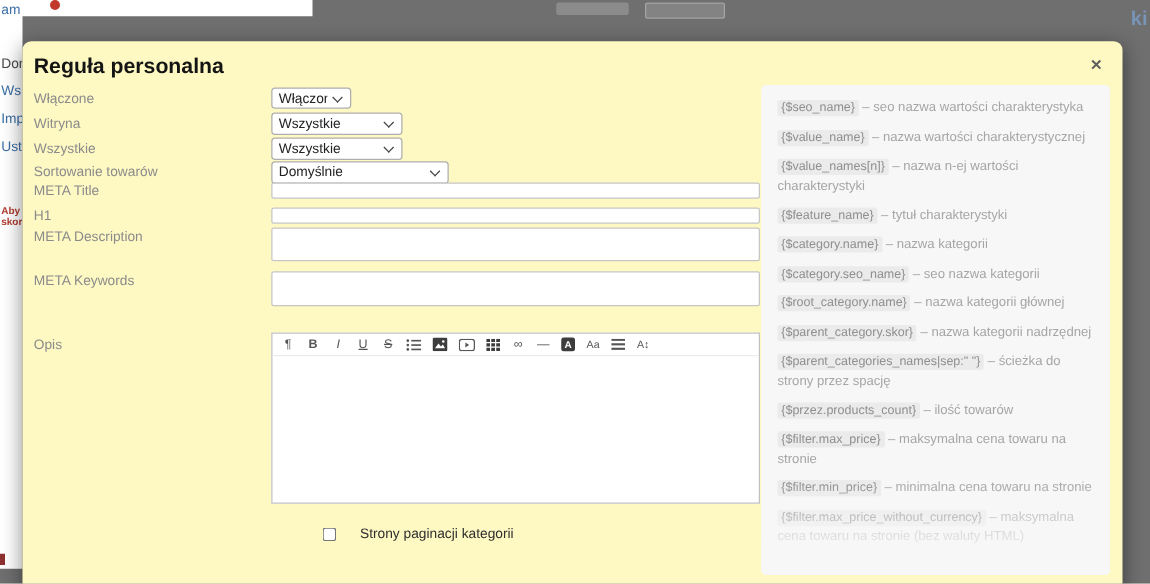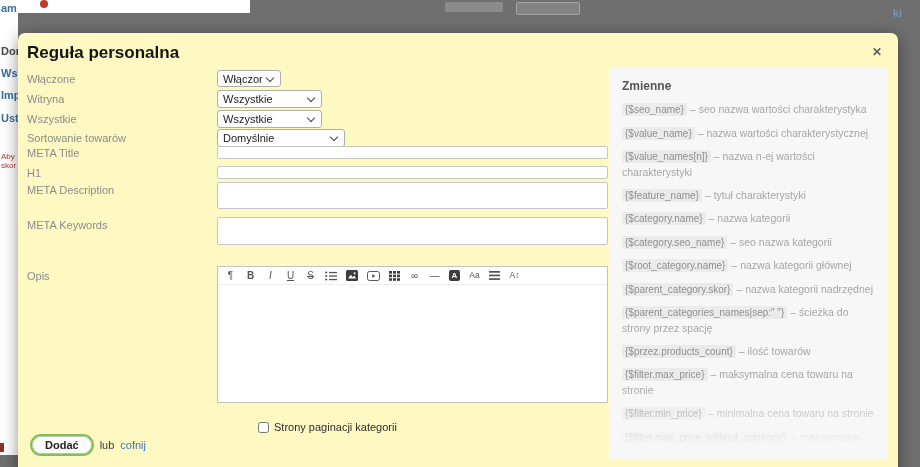--- a/index.html
+++ b/index.html
@@ -2,29 +2,29 @@
 <html><head>
 <meta charset="utf-8">
 <style>
   html,body{margin:0;padding:0;}
   body{font-family:"Liberation Sans",sans-serif;}
   .stage{position:relative;width:920px;height:467px;background:#6f6f6f;overflow:hidden;}
 
   
   .bg-topwhite{position:absolute;left:0;top:0;width:250px;height:13px;background:#ffffff;}
   .bg-left{position:absolute;left:0;top:0;width:18px;height:455px;background:#ffffff;overflow:hidden;}
-  .bg-link{position:absolute;left:1px;font-size:11px;font-weight:bold;color:#3a6ea5;white-space:nowrap;}
+  .bg-link{position:absolute;left:1px;font-size:11px;font-weight:normal;color:#3a6ea5;white-space:nowrap;}
   .bg-link.dark{color:#4a4a4a;}
-  .bg-red{position:absolute;left:1px;font-size:8px;font-weight:normal;color:#b03a2e;white-space:nowrap;}
+  .bg-red{position:absolute;left:1px;font-size:8px;font-weight:bold;color:#b03a2e;white-space:nowrap;margin-top:12px;}
   .bg-redsq{position:absolute;left:0;top:443px;width:4px;height:9px;background:#8e3030;}
   .badge{position:absolute;left:40px;top:0;width:8px;height:8px;border-radius:50%;background:#c0392b;}
   .ghost-box{position:absolute;top:2px;height:10px;border-radius:2px;background:rgba(255,255,255,0.20);}
   .g1{left:445px;width:58px;}
   .g2{left:516px;width:62px;height:11px;background:rgba(255,255,255,0.14);border:1px solid rgba(255,255,255,0.28);}
-  .bg-topright{position:absolute;right:18px;top:7px;font-size:11px;font-weight:bold;color:rgba(120,150,185,0.95);}
+  .bg-topright{position:absolute;right:2px;top:7px;font-size:16px;font-weight:bold;color:rgba(120,150,185,0.95);}
 
   
   .modal{position:absolute;left:18px;top:13px;width:880px;height:442px;background:#fef9c3;
          border-radius:7px;box-shadow:0 4px 16px rgba(0,0,0,0.45);margin-top:20px;}
   .modal-title{position:absolute;left:9px;top:10px;font-size:17px;font-weight:bold;color:#141414;}
   .modal-close{position:absolute;top:13px;right:16px;font-size:12px;font-weight:bold;color:#5f5f5f;cursor:pointer;line-height:1;}
 
   .lbl{position:absolute;left:9px;font-size:11px;color:#8b8b8b;white-space:nowrap;}
 
   
@@ -54,21 +54,21 @@
   .tb.b{font-weight:bold;}
   .tb.i{font-style:italic;}
   .tb.u{text-decoration:underline;}
   .tb.s{text-decoration:line-through;}
   .tb.small{font-size:8.5px;}
   .tb .chip{width:11px;height:11px;background:#3d3d3d;border-radius:2px;color:#fff;font-size:8px;
             font-weight:bold;display:flex;align-items:center;justify-content:center;}
   .editor-body{height:118px;cursor:text;}
 
   
-  .chkrow{position:absolute;left:199px;top:388px;display:flex;align-items:center;gap:5px;padding-left:41px;}
+  .chkrow{position:absolute;left:199px;top:388px;display:flex;align-items:center;gap:19px;padding-left:41px;}
   .chkrow input{width:11px;height:11px;margin:0;}
   .chkrow .chklbl{font-size:11px;color:#2e2e2e;}
   .actions{position:absolute;left:12px;top:401px;display:flex;align-items:center;gap:6px;}
   .btn-add{border:2px solid #7fc24c;border-radius:13px;background:#fcfcfc;
            box-shadow:inset 0 0 0 1px #c0c0c0;padding:3px 13px;font-size:11px;font-weight:bold;
            color:#222;cursor:pointer;font-family:"Liberation Sans",sans-serif;}
   .or-text{font-size:11px;color:#3c3c3c;}
   .link-cancel{font-size:11px;color:#3b76c4;cursor:pointer;}
 
   
@@ -121,21 +121,21 @@
       <span class="chev"></span>
     </div>
     <div class="sel" style="top:57px;width:105px;height:18px">
       <span class="sel-val">Wszystkie</span>
       <span class="chev"></span>
     </div>
     <div class="sel" style="top:77px;width:105px;height:18px">
       <span class="sel-val">Wszystkie</span>
       <span class="chev"></span>
     </div>
-    <div class="sel" style="top:96px;width:128px;height:18px">
+    <div class="sel" style="top:96px;width:142px;height:18px">
       <span class="sel-val">Domyślnie</span>
       <span class="chev"></span>
     </div>
 
     <input class="txt" style="top: 113px; height: 13px;" value="">
     <input class="txt" style="top: 133px; height: 13px;" value="">
     <textarea class="txt" style="top: 149px; height: 27px;"></textarea>
     <textarea class="txt" style="top: 184px; height: 28px;"></textarea>
 
 
@@ -202,28 +202,22 @@
         <span class="tb small">A↕</span>
       </div>
       <div class="editor-body"></div>
     </div>
 
     <div class="chkrow">
       <input type="checkbox" style="">
       <span class="chklbl">Strony paginacji kategorii</span>
     </div>
 
-    <div class="actions">
-      <button class="btn-add">Dodać</button>
-      <span class="or-text">lub</span>
-      <span class="link-cancel">cofnij</span>
-    </div>
 
     <div class="vars">
-      <div class="vars-title">Zmienne</div>
       <div class="var-item"><span class="var-code">{$seo_name}</span> <span>– seo nazwa wartości charakterystyka</span></div>
       <div class="var-item"><span class="var-code">{$value_name}</span> <span>– nazwa wartości charakterystycznej</span></div>
       <div class="var-item"><span class="var-code">{$value_names[n]}</span> <span>– nazwa n-ej wartości charakterystyki</span></div>
       <div class="var-item"><span class="var-code">{$feature_name}</span> <span>– tytuł charakterystyki</span></div>
       <div class="var-item"><span class="var-code">{$category.name}</span> <span>– nazwa kategorii</span></div>
       <div class="var-item"><span class="var-code">{$category.seo_name}</span> <span>– seo nazwa kategorii</span></div>
       <div class="var-item"><span class="var-code">{$root_category.name}</span> <span>– nazwa kategorii głównej</span></div>
       <div class="var-item"><span class="var-code">{$parent_category.skor}</span> <span>– nazwa kategorii nadrzędnej</span></div>
       <div class="var-item"><span class="var-code">{$parent_categories_names|sep:" "}</span> <span>– ścieżka do strony przez spację</span></div>
       <div class="var-item"><span class="var-code">{$przez.products_count}</span> <span>– ilość towarów</span></div>

